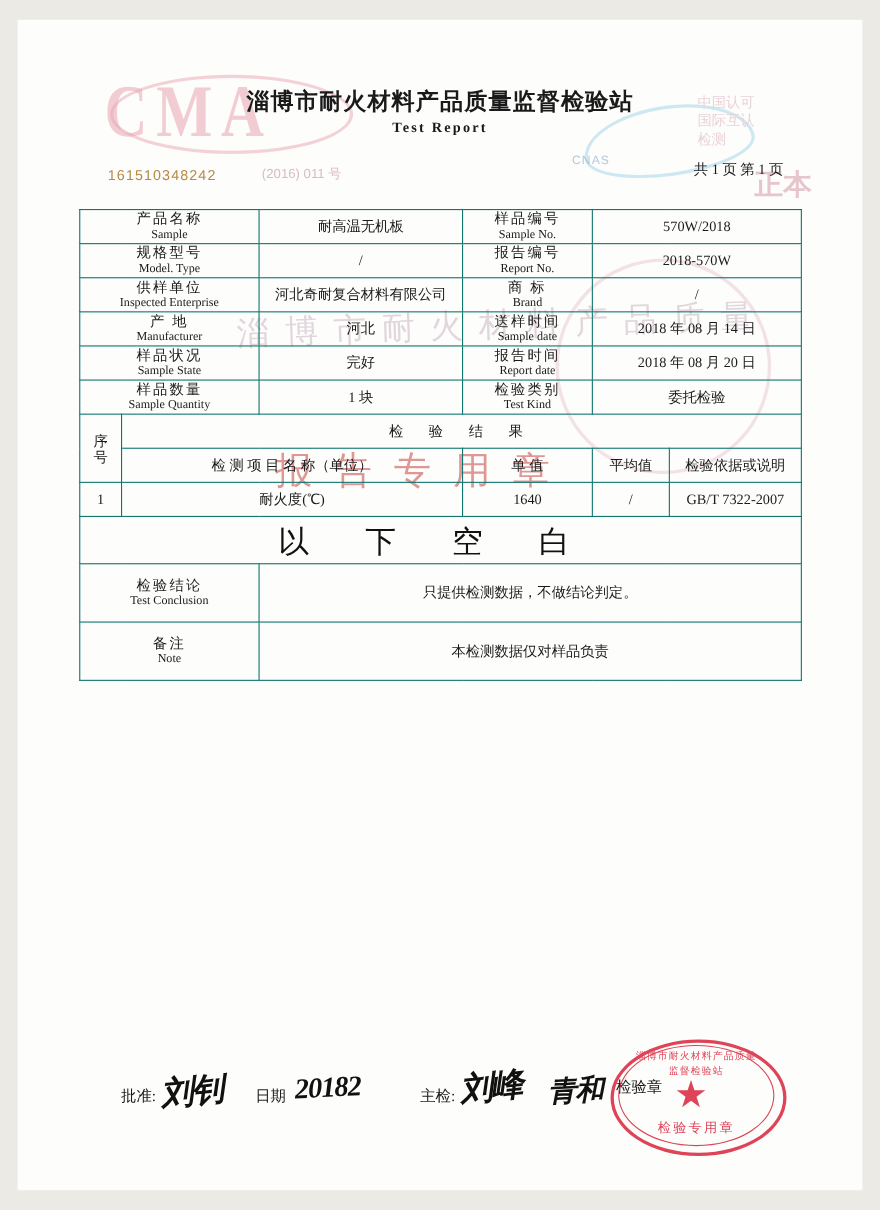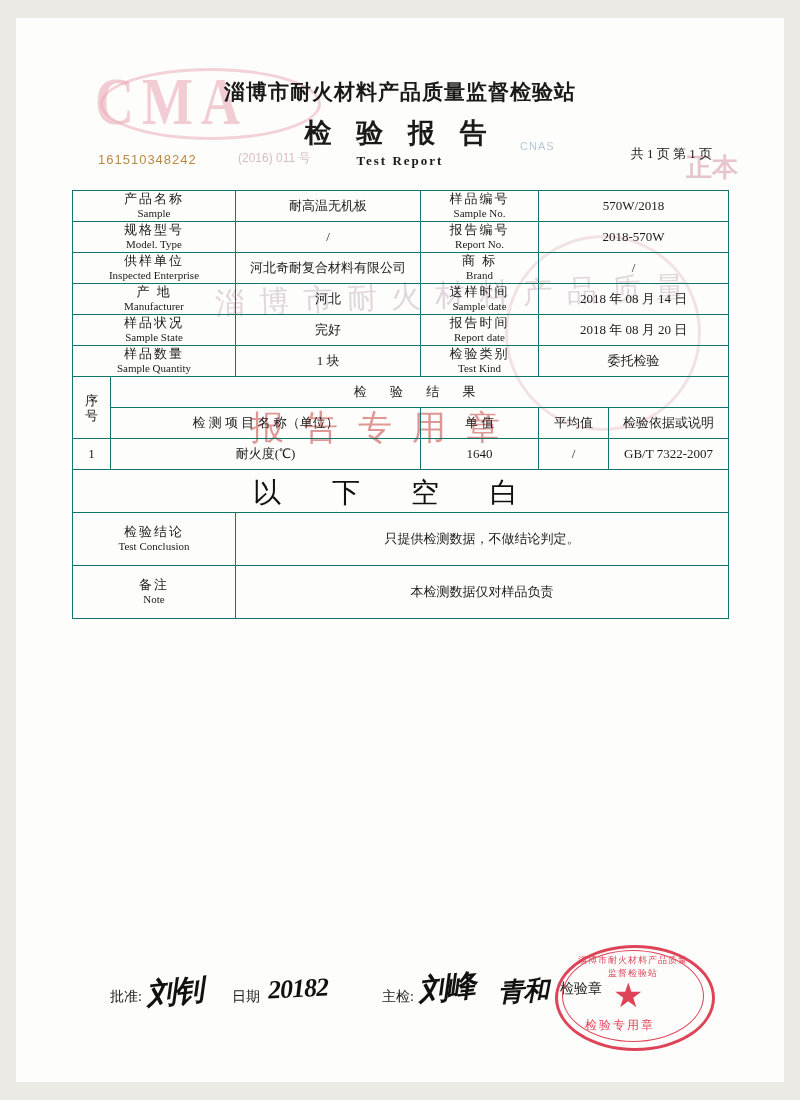--- a/index.html
+++ b/index.html
@@ -90,21 +90,21 @@
   }
   .seal .star{
     position:absolute;left:58px;top:34px;color:#d9243c;font-size:34px;
     line-height:34px;
   }
   .seal .t1{
     position:absolute;left:22px;top:9px;width:112px;text-align:center;
     color:#d9243c;font-size:9px;letter-spacing:1px;
   }
   .seal .t2{
-    position:absolute;left:30px;top:72px;width:96px;
+    position:absolute;left:30px;top:72px;width:96px;text-align:center;
     color:#d9243c;font-size:12px;letter-spacing:2px;
   }
   
   .hdr{position:absolute;left:0;right:0;top:78px;text-align:center;}
   .hdr .cn-title{
     font-size:21px;font-weight:bold;letter-spacing:1px;
     font-family:"Liberation Serif", serif;
   }
   .hdr .en-title{
     font-size:15px;font-weight:bold;margin-top:6px;
@@ -180,30 +180,33 @@
   <div class="edge" style="left:0;top:0;width:800px;height:18px;"></div>
   <div class="edge" style="left:0;bottom:0;width:800px;height:18px;"></div>
   <div class="edge" style="left:0;top:0;width:16px;height:1100px;"></div>
   <div class="edge" style="right:0;top:0;width:16px;height:1100px;"></div>
 
   <div class="wm-cma-ring"></div>
   <div class="wm wm-cma">CMA</div>
   <div class="wm wm-code">161510348242</div>
   <div class="wm wm-code2">(2016) 011 号</div>
 
+  <div class="wm wm-cnas">
+    <div class="sw"></div>
+    <div class="tx">中国认可<br>国际互认<br>检测</div>
+  </div>
   <div class="wm wm-blue-text">CNAS</div>
   <div class="wm wm-zheng">正本</div>
 
   <div class="wm wm-seal-big"></div>
   <div class="wm wm-center-text">淄博市耐火材料产品质量</div>
   <div class="wm wm-center-text2">报告专用章</div>
 
   <div class="hdr">
     <div class="cn-title">淄博市耐火材料产品质量监督检验站</div>
-    <div class="rpt-cn">检 验 报 告</div>
     <div class="rpt-en">Test    Report</div>
   </div>
   <div class="pageno">共 1 页 第 1 页</div>
 
   <table class="main">
     <colgroup>
       <col style="width:38px">
       <col style="width:125px">
       <col style="width:185px">
       <col style="width:118px">

